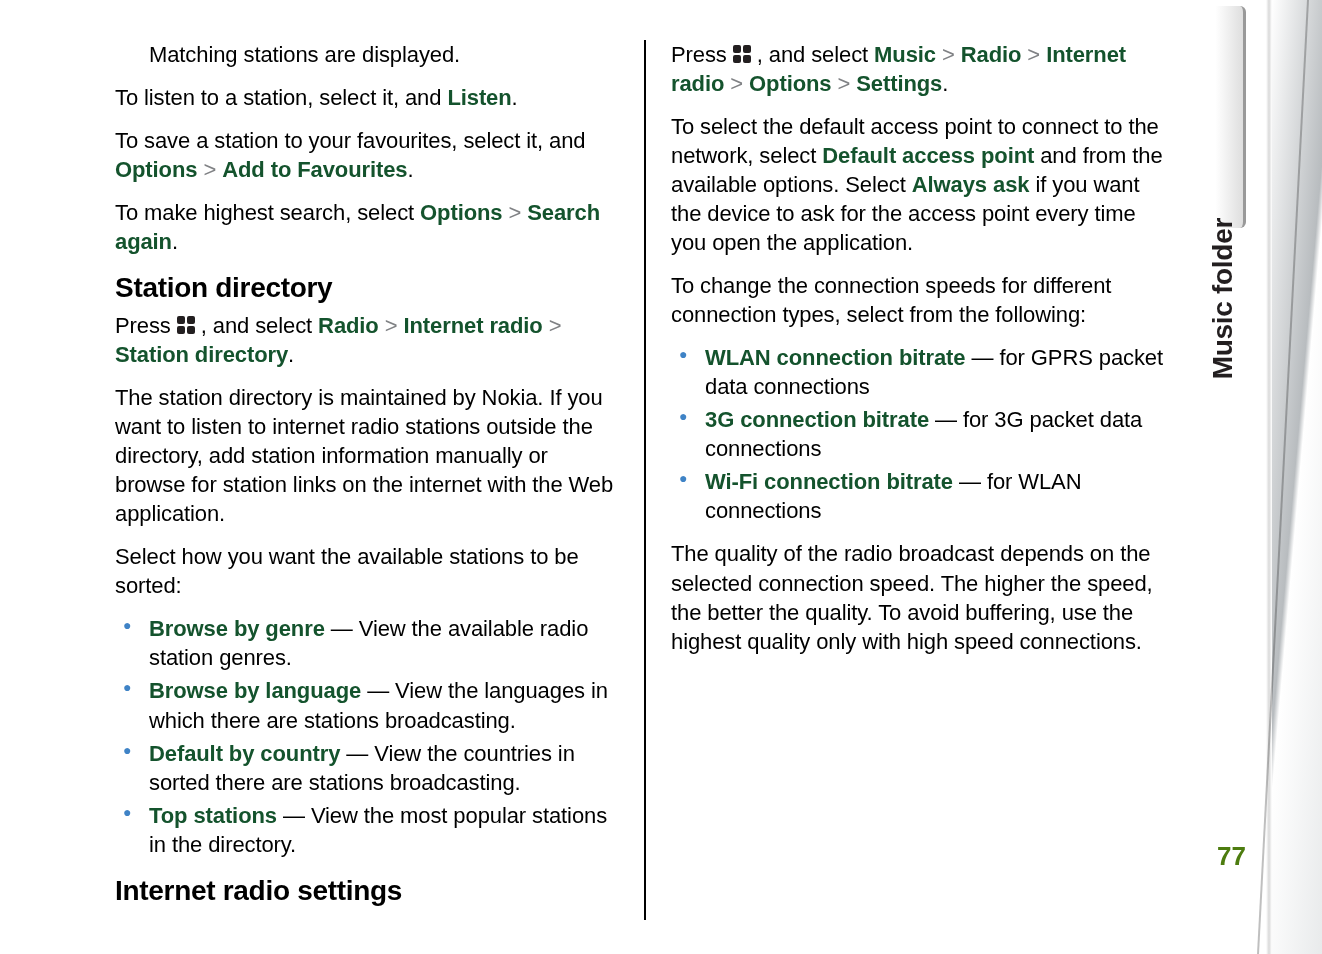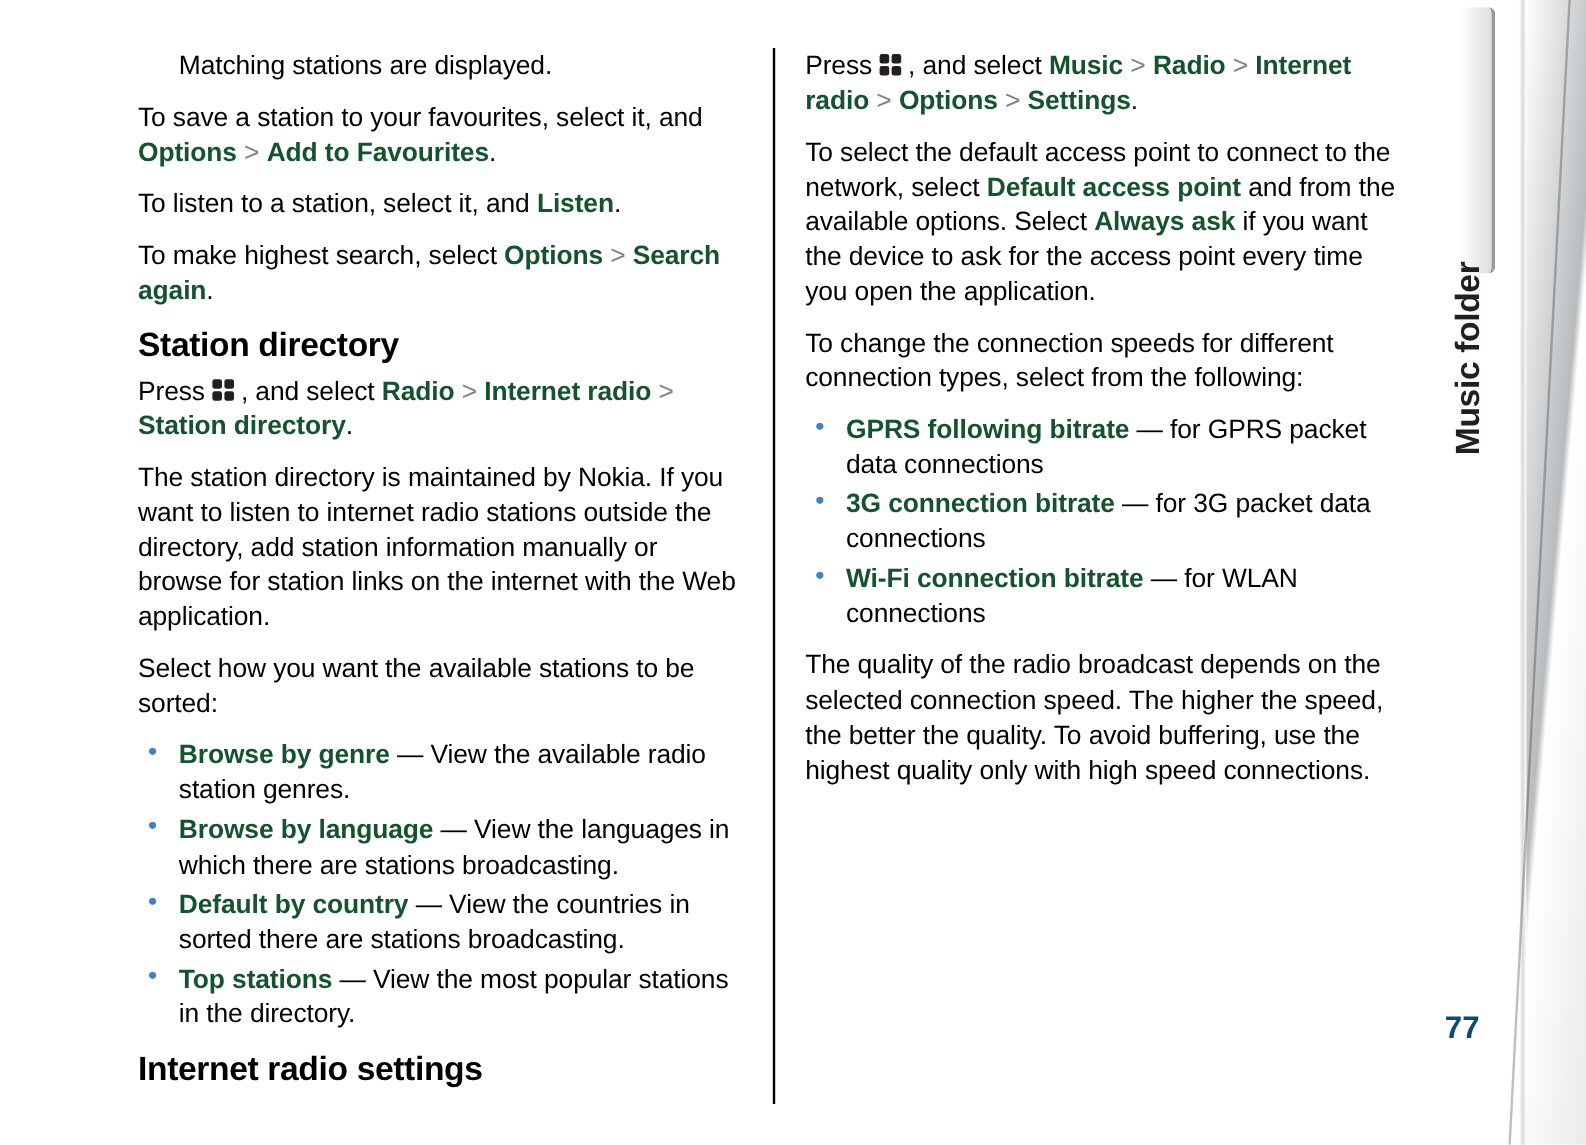--- a/index.html
+++ b/index.html
@@ -116,23 +116,24 @@
     font-size: 28px;
     font-weight: 700;
     color: #231f20;
     letter-spacing: -0.3px;
   }
   .page-number {
     position: absolute;
     right: 76px;
     bottom: 82px;
     width: 42px;
+    text-align: right;
     font-size: 26px;
     font-weight: 700;
-    color: #0c4a6e;
+    color: #4d7c0f;
   }
   .right-edge {
     position: absolute;
     right: 0;
     top: 0;
     width: 74px;
     height: 954px;
     pointer-events: none;
   }
   .right-edge .dark {
@@ -164,28 +165,28 @@
 </head>
 <body>
 
 <div class="page">
 
   <div class="content">
 
     <p class="indent1">Matching stations are displayed.</p>
 
     <p>
+      <span>To listen to a station, select it, and </span><span class="bold-label">Listen</span><span>.</span>
+    </p>
+
+    <p>
       <span>To save a station to your favourites, select it, and </span><span class="bold-label">Options</span><span class="gray"> &gt; </span><span class="bold-label">Add to Favourites</span><span>.</span>
     </p>
 
     <p>
-      <span>To listen to a station, select it, and </span><span class="bold-label">Listen</span><span>.</span>
-    </p>
-
-    <p>
       <span>To make highest search, select </span><span class="bold-label">Options</span><span class="gray"> &gt; </span><span class="bold-label">Search again</span><span>.</span>
     </p>
 
     <h2>Station directory</h2>
 
     <p>
       <span>Press </span><span class="menu-icon"></span><span> , and select </span><span class="bold-label">Radio</span><span class="gray"> &gt; </span><span class="bold-label">Internet radio</span><span class="gray"> &gt; </span><span class="bold-label">Station directory</span><span>.</span>
     </p>
 
     <p>The station directory is maintained by Nokia. If you want to listen to internet radio stations outside the directory, add station information manually or browse for station links on the internet with the Web application.</p>
@@ -214,21 +215,21 @@
     </p>
 
     <p>
       <span>To select the default access point to connect to the network, select </span><span class="bold-label">Default access point</span><span> and from the available options. Select </span><span class="bold-label">Always ask</span><span> if you want the device to ask for the access point every time you open the application.</span>
     </p>
 
     <p>To change the connection speeds for different connection types, select from the following:</p>
 
     <ul class="options">
       <li>
-        <span class="bold-label">GPRS following bitrate</span><span> —  for GPRS packet data connections</span>
+        <span class="bold-label">WLAN connection bitrate</span><span> —  for GPRS packet data connections</span>
       </li>
       <li>
         <span class="bold-label">3G connection bitrate</span><span> —  for 3G packet data connections</span>
       </li>
       <li>
         <span class="bold-label">Wi-Fi connection bitrate</span><span> —  for WLAN connections</span>
       </li>
     </ul>
 
     <p>The quality of the radio broadcast depends on the selected connection speed. The higher the speed, the better the quality. To avoid buffering, use the highest quality only with high speed connections.</p>

